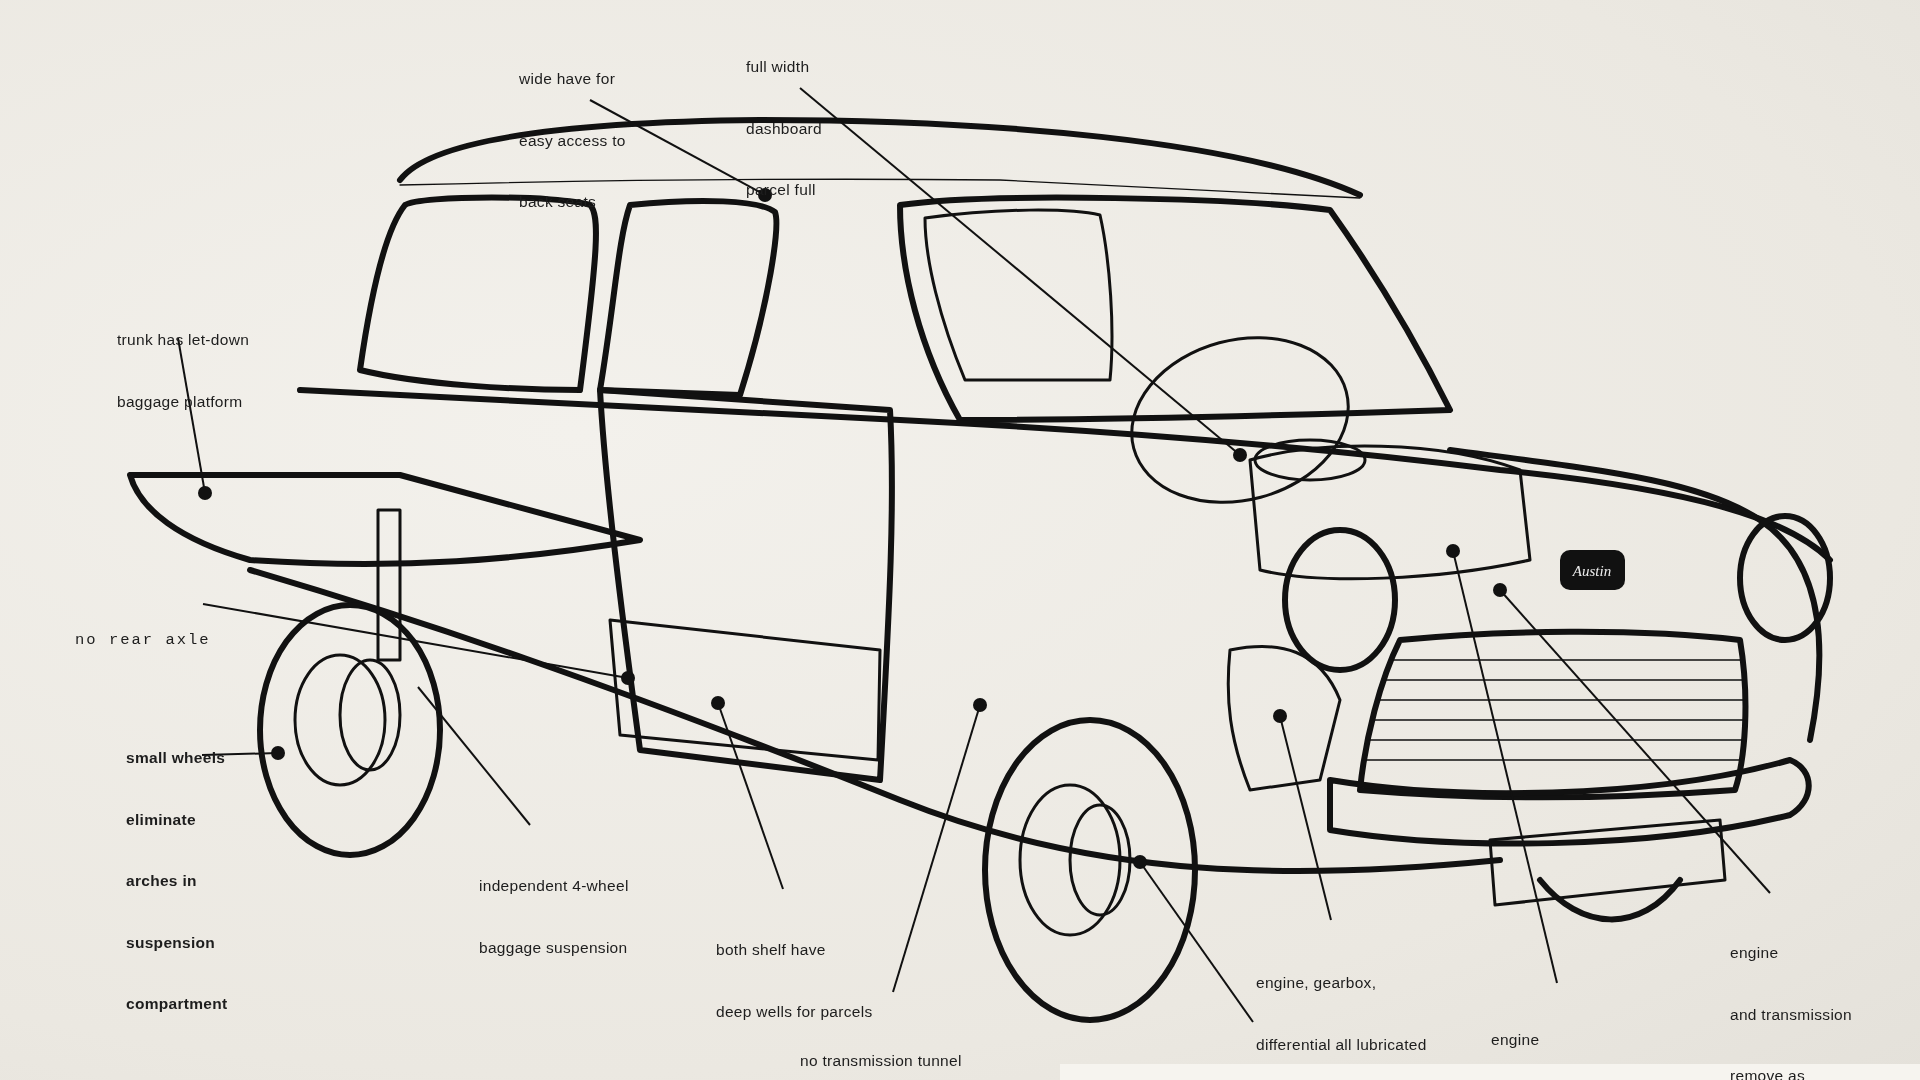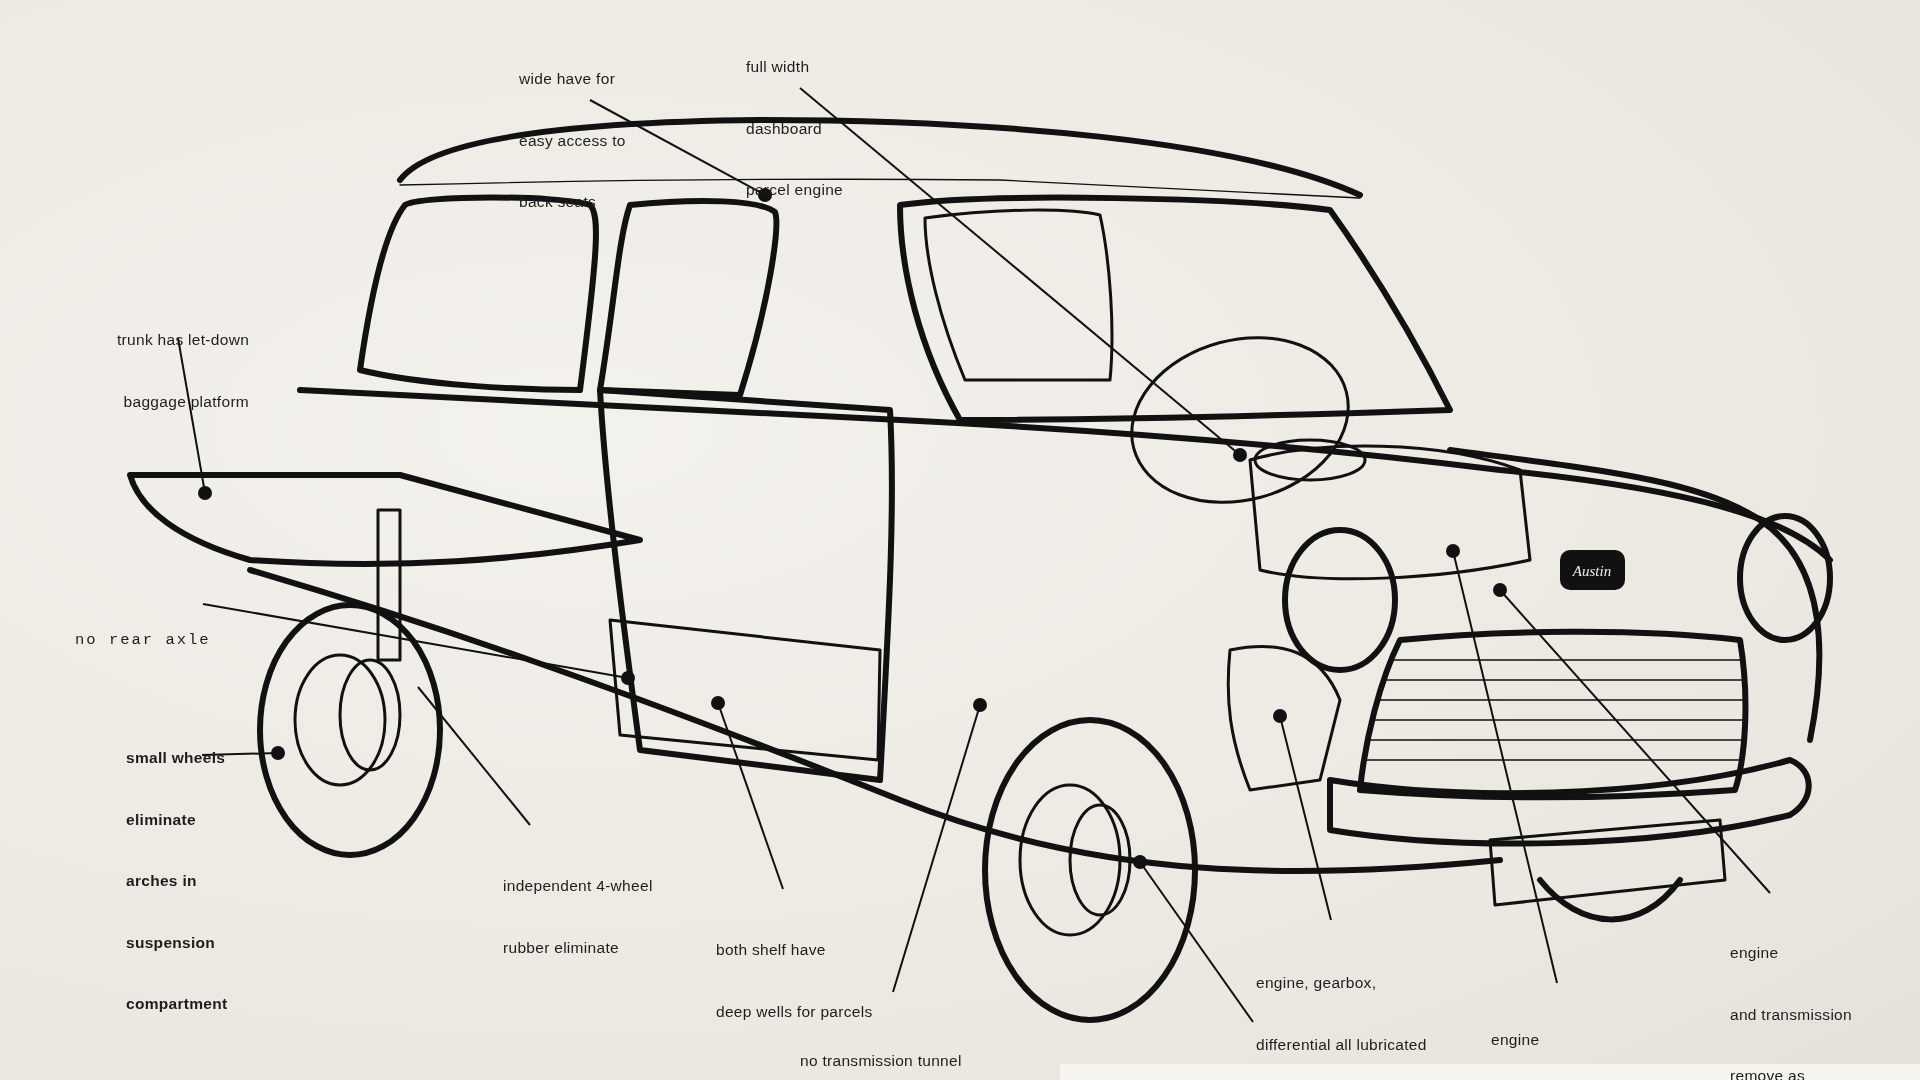--- a/index.html
+++ b/index.html
@@ -106,39 +106,39 @@
 </svg>
 
 <div class="lbl" style="left:519px;top:28px;">
   <span>wide have for</span>
   <span>easy access to</span>
   <span>back seats</span>
 </div>
 <div class="lbl" style="left:746px;top:16px;">
   <span>full width</span>
   <span>dashboard</span>
-  <span>parcel engine</span>
+  <span>parcel full</span>
 </div>
-<div class="lbl" style="left:117px;top:289px;text-align:right;">
+<div class="lbl" style="left:117px;top:289px;">
   <span>trunk has let-down</span>
   <span>baggage platform</span>
 </div>
 <div class="lbl" style="left:75px;top:589px;letter-spacing:2px;font-family:Liberation Mono, monospace;">
   <span>no rear axle</span>
 </div>
 <div class="lbl" style="left:126px;top:707px;font-weight:bold;">
   <span>small wheels</span>
   <span>eliminate</span>
   <span>arches in</span>
   <span>suspension</span>
   <span>compartment</span>
 </div>
-<div class="lbl" style="left:479px;top:835px;margin-left:24px;">
+<div class="lbl" style="left:479px;top:835px;">
   <span>independent 4-wheel</span>
-  <span>rubber eliminate</span>
+  <span>baggage suspension</span>
 </div>
 <div class="lbl" style="left:716px;top:899px;">
   <span>both shelf have</span>
   <span>deep wells for parcels</span>
 </div>
 <div class="lbl" style="left:800px;top:1010px;">
   <span>no transmission tunnel</span>
 </div>
 <div class="lbl" style="left:1225px;top:1042px;">
   

